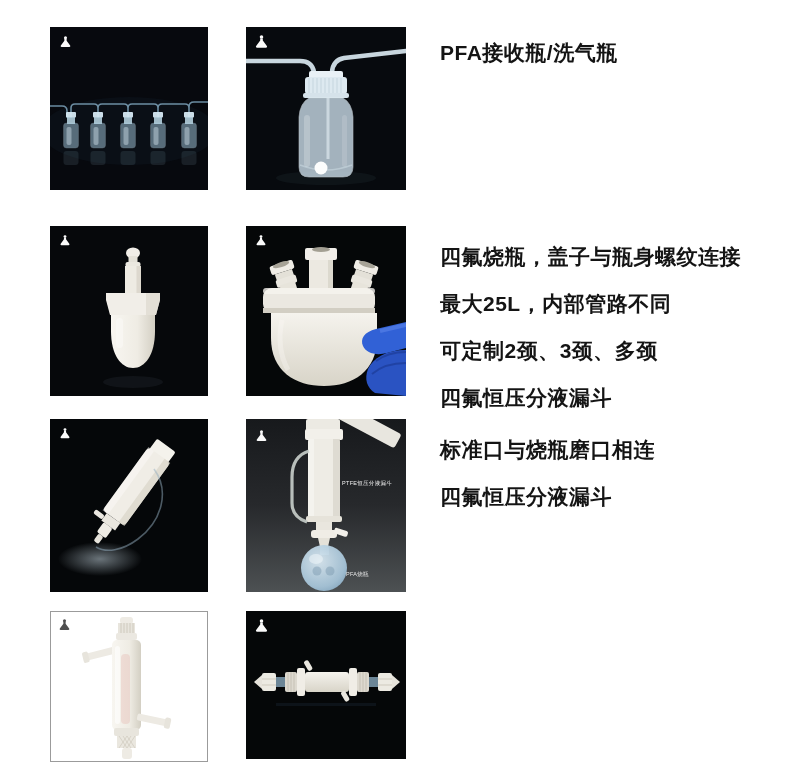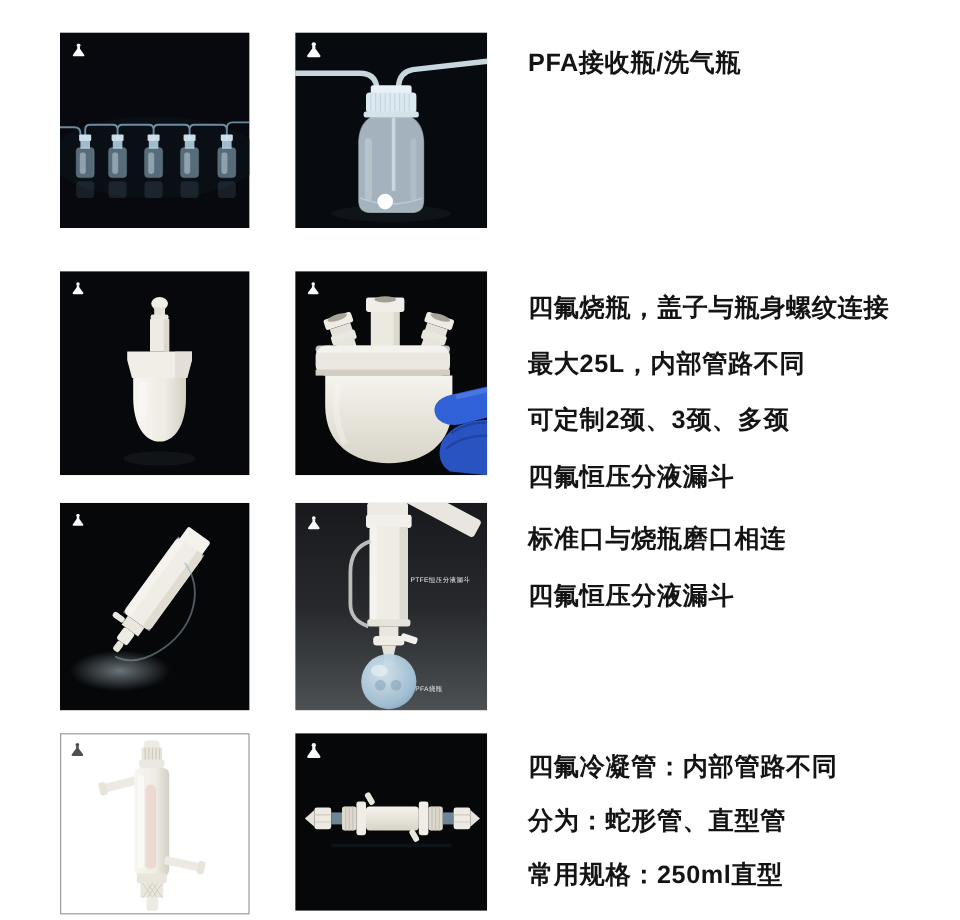--- a/index.html
+++ b/index.html
@@ -306,20 +306,15 @@
             </g>
           <g transform="rotate(-30 99 86)">
               <rect x="97" y="80" width="5" height="11" rx="2" fill="#e9e6de"></rect>
             </g>
         </g>
         <rect x="30" y="92" width="100" height="3" fill="#16202a" opacity=".5"></rect>
         <use href="#logo-flask" x="8" y="8" width="15" height="15" fill="#fafafa"></use>
       </svg>
     </div>
 
-    <div class="desc lh45" style="top:617px">
-      <p>四氟冷凝管：内部管路不同</p>
-      <p>分为：蛇形管、直型管</p>
-      <p>常用规格：250ml直型</p>
-    </div>
   </div>
 
 </div>
 
 </body></html>

